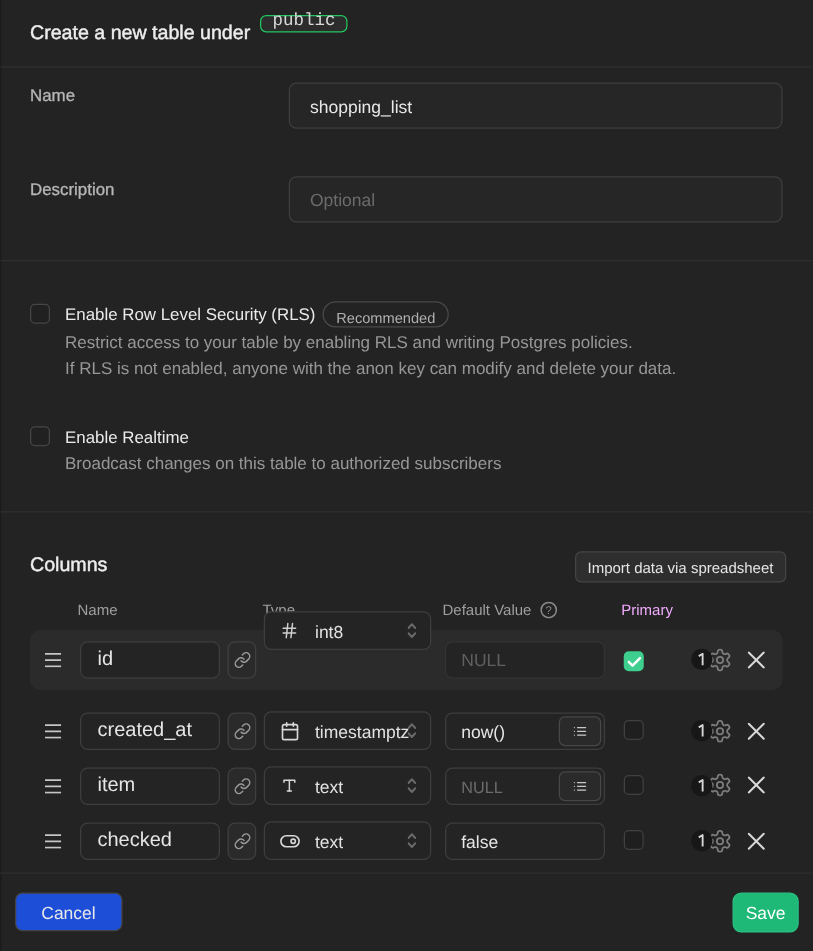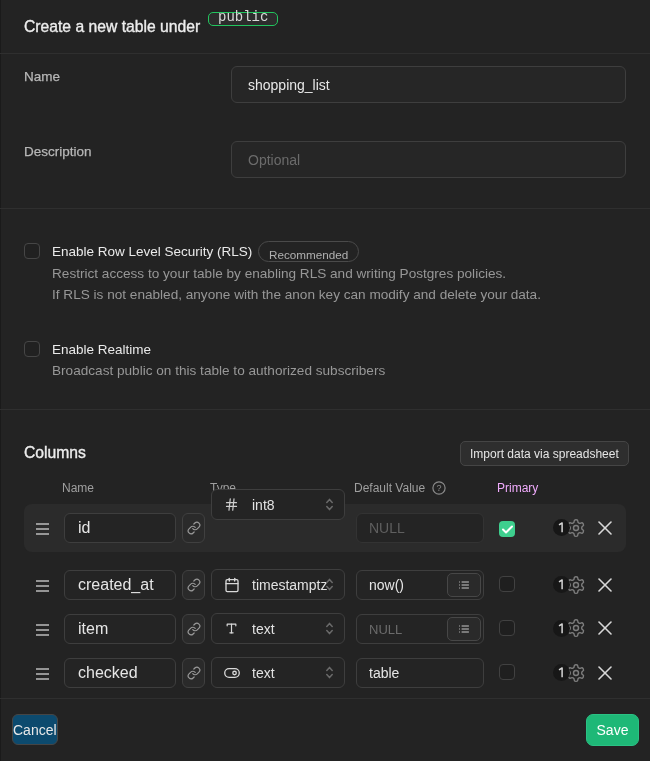--- a/index.html
+++ b/index.html
@@ -47,21 +47,21 @@
   <div class="checkbox" style="left:24px; top:243px;"></div>
   <div class="abs" style="left:52px; top:244px; font-size:13.5px; color:#eaeaea;">Enable Row Level Security (RLS)</div>
   <div class="abs" style="left:258px; top:241px; height:21px; padding:0 10px; border:1px solid #4a4a4a; border-radius:11px; display:flex; align-items:flex-end;">
     <span style="font-size:11.7px; color:#b0b0b0;">Recommended</span>
   </div>
   <div class="abs desc" style="left:52px; top:266px;">Restrict access to your table by enabling RLS and writing Postgres policies.</div>
   <div class="abs desc" style="left:52px; top:287px;">If RLS is not enabled, anyone with the anon key can modify and delete your data.</div>
 
   <div class="checkbox" style="left:24px; top:341px;"></div>
   <div class="abs" style="left:52px; top:342px; font-size:13.5px; color:#eaeaea;">Enable Realtime</div>
-  <div class="abs desc" style="left:52px; top:363px;">Broadcast public on this table to authorized subscribers</div>
+  <div class="abs desc" style="left:52px; top:363px;">Broadcast changes on this table to authorized subscribers</div>
 
   <div class="divider" style="top:409px;"></div>
 
   <div class="abs" style="left:24px; top:444px; font-size:15.7px; color:#ededed; -webkit-text-stroke:0.35px #ededed;">Columns</div>
   <div class="abs" style="left:460px; top:441px; height:25px; padding:0 9px; background:#2e2e2e; border:1px solid #454545; border-radius:5px; display:flex; align-items:center;">
     <span style="font-size:12px; color:#e5e5e5;">Import data via spreadsheet</span>
   </div>
 
   <div class="abs" style="left:62px; top:481px; font-size:12px; color:#9f9f9f;">Name</div>
   <div class="abs" style="left:210px; top:481px; font-size:12px; color:#9f9f9f;">Type</div>
@@ -249,37 +249,37 @@
     <svg style="margin-left:12px;" width="16" height="12" viewBox="0 0 22 14" fill="none" stroke="#d8d8d8" stroke-width="1.8">
         <rect x="1" y="1" width="20" height="12" rx="6"></rect>
         <circle cx="14.5" cy="7" r="2.4"></circle>
       </svg>
     <span class="tname" style="margin-left:12px;">text</span>
     <svg style="position:absolute; right:11px;" width="7" height="13" viewBox="0 0 7 13" fill="none" stroke="#6a6a6a" stroke-width="1.5" stroke-linecap="round" stroke-linejoin="round">
         <path d="M0.8 4.4 L3.5 1.4 L6.2 4.4"></path>
         <path d="M0.8 8.6 L3.5 11.6 L6.2 8.6"></path>
       </svg>
   </div>
-  <div class="deffield" style="top:658px;">table</div>
+  <div class="deffield" style="top:658px;">false</div>
   <div class="checkbox" style="left:499px; top:664px; width:16px; height:16px; background:#1f1f1f; border-color:#414141;"></div>
   <div class="abs" style="left:566px; top:663px;"><svg width="20" height="20" viewBox="0 0 24 24" fill="none" stroke="#7d7d7d" stroke-width="1.7">
         <path d="M12.22 2h-.44a2 2 0 0 0-2 2v.18a2 2 0 0 1-1 1.73l-.43.25a2 2 0 0 1-2 0l-.15-.08a2 2 0 0 0-2.73.73l-.22.38a2 2 0 0 0 .73 2.73l.15.1a2 2 0 0 1 1 1.72v.51a2 2 0 0 1-1 1.74l-.15.09a2 2 0 0 0-.73 2.73l.22.38a2 2 0 0 0 2.73.73l.15-.08a2 2 0 0 1 2 0l.43.25a2 2 0 0 1 1 1.73V20a2 2 0 0 0 2 2h.44a2 2 0 0 0 2-2v-.18a2 2 0 0 1 1-1.73l.43-.25a2 2 0 0 1 2 0l.15.08a2 2 0 0 0 2.73-.73l.22-.39a2 2 0 0 0-.73-2.73l-.15-.08a2 2 0 0 1-1-1.74v-.5a2 2 0 0 1 1-1.74l.15-.09a2 2 0 0 0 .73-2.73l-.22-.38a2 2 0 0 0-2.73-.73l-.15.08a2 2 0 0 1-2 0l-.43-.25a2 2 0 0 1-1-1.73V4a2 2 0 0 0-2-2z"></path>
         <circle cx="12" cy="12" r="3"></circle>
       </svg></div>
   <div class="onebadge" style="left:553px; top:664px;">
       <svg width="7" height="11" viewBox="0 0 7 11" fill="none" stroke="#d6d6d6" stroke-width="1.5" stroke-linejoin="round">
         <path d="M1 2.9 L4.1 1 L4.1 10.2"></path>
       </svg>
     </div>
   <div class="abs" style="left:598px; top:666px;"><svg width="14" height="14" viewBox="0 0 14 14" stroke="#d8d8d8" stroke-width="1.6" stroke-linecap="round">
         <line x1="1" y1="1" x2="13" y2="13"></line>
         <line x1="13" y1="1" x2="1" y2="13"></line>
       </svg></div>
 
   <div class="divider" style="top:698px;"></div>
-  <div class="abs" style="left:12px; top:714px; height:31px; padding:0 0; background:#0c4a6e; border:1px solid #454545; border-radius:6px; display:flex; align-items:center;">
+  <div class="abs" style="left:12px; top:714px; height:31px; padding:0 20px; background:#1d4ed8; border:1px solid #454545; border-radius:6px; display:flex; align-items:center;">
     <span style="font-size:14px; color:#e8e8e8;">Cancel</span>
   </div>
   <div class="abs" style="left:586px; top:714px; height:32px; width:53px; background:#1eb877; border:1px solid #2bc184; border-radius:7px; display:flex; align-items:center; justify-content:center;">
     <span style="font-size:14px; color:#ffffff;">Save</span>
   </div>
 
 </div>
 
 </body></html>

